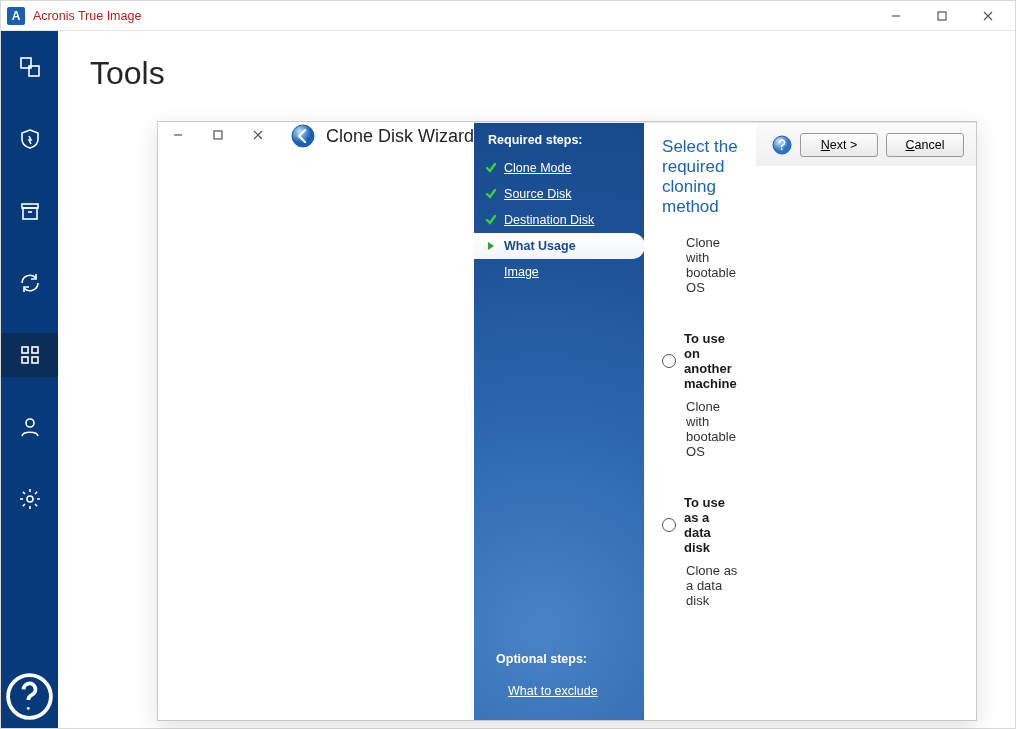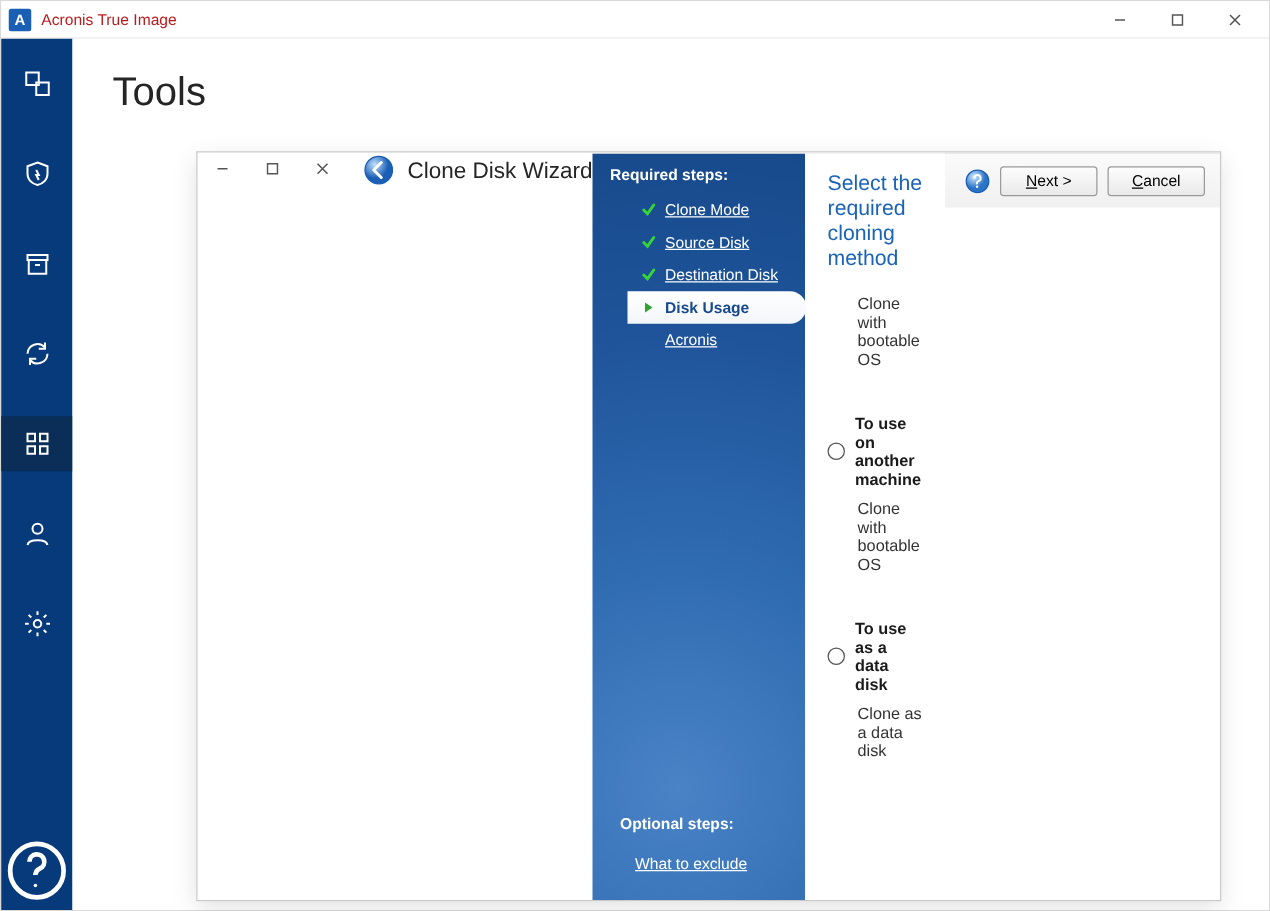--- a/index.html
+++ b/index.html
@@ -37,21 +37,21 @@
   .wizard .wiz-header { height: 34px; display: flex; align-items: center; padding: 0 0 6px 8px; }
   .wizard .wiz-header .back-icon { width: 26px; height: 26px; margin-right: 10px; }
   .wizard .wiz-header .wiz-title { font-size: 18px; color: #252525; }
 
   .wizard .wiz-body { flex: 1; display: flex; min-height: 0; border-top: 1px solid #eaeaea; }
 
   
   .steps { width: 170px; background: radial-gradient(circle at 40% 85%, #4a83c6 0%, #2f6bb1 35%, #1f549a 70%, #174a8c 100%); color: #fff; font-size: 12.5px; position: relative; }
   .steps .section-hdr { font-weight: 700; padding: 10px 0 8px 14px; }
   .steps ul { list-style: none; }
-  .steps li { display: flex; align-items: center; height: 26px; padding-left: 10px; cursor: pointer; margin-left: 28px; }
+  .steps li { display: flex; align-items: center; height: 26px; padding-left: 10px; cursor: pointer; }
   .steps li .tick { width: 14px; height: 14px; margin-right: 6px; display: flex; align-items: center; justify-content: center; }
   .steps li .lbl { text-decoration: underline; }
   .steps li.current { background: linear-gradient(#fff,#f3f6fa); color: #174a8c; border-radius: 0 14px 14px 0; margin-right: -1px; font-weight: 600; }
   .steps li.current .lbl { text-decoration: none; color: #174a8c; }
   .steps li.plain .lbl { text-decoration: underline; }
   .steps .opt-hdr { font-weight: 700; padding: 10px 0 6px 22px; position: absolute; bottom: 48px; }
   .steps .opt-link { position: absolute; bottom: 22px; left: 34px; text-decoration: underline; cursor: pointer; font-size: 12.5px; }
 
   
   .pane { flex: 1; padding: 14px 18px 0 18px; background: #fff; }
@@ -223,25 +223,25 @@
                     </svg>
                   </span>
                 <span class="lbl">Destination Disk</span>
               </li>
               <li class="current">
                 <span class="tick">
                     <svg width="12" height="12" viewBox="0 0 12 12">
                       <path d="M3 2 L9 6 L3 10 Z" fill="#2fa52f"></path>
                     </svg>
                   </span>
-                <span class="lbl">Disk Usage</span>
+                <span class="lbl">What Usage</span>
               </li>
               <li class="plain">
                 <span class="tick"></span>
-                <span class="lbl">Acronis</span>
+                <span class="lbl">Image</span>
               </li>
             </ul>
             <div class="opt-hdr">Optional steps:</div>
             <div class="opt-link">What to exclude</div>
           </div>
 
           <div class="pane">
             <h2>Select the required cloning method</h2>
 
             <div class="opt">

